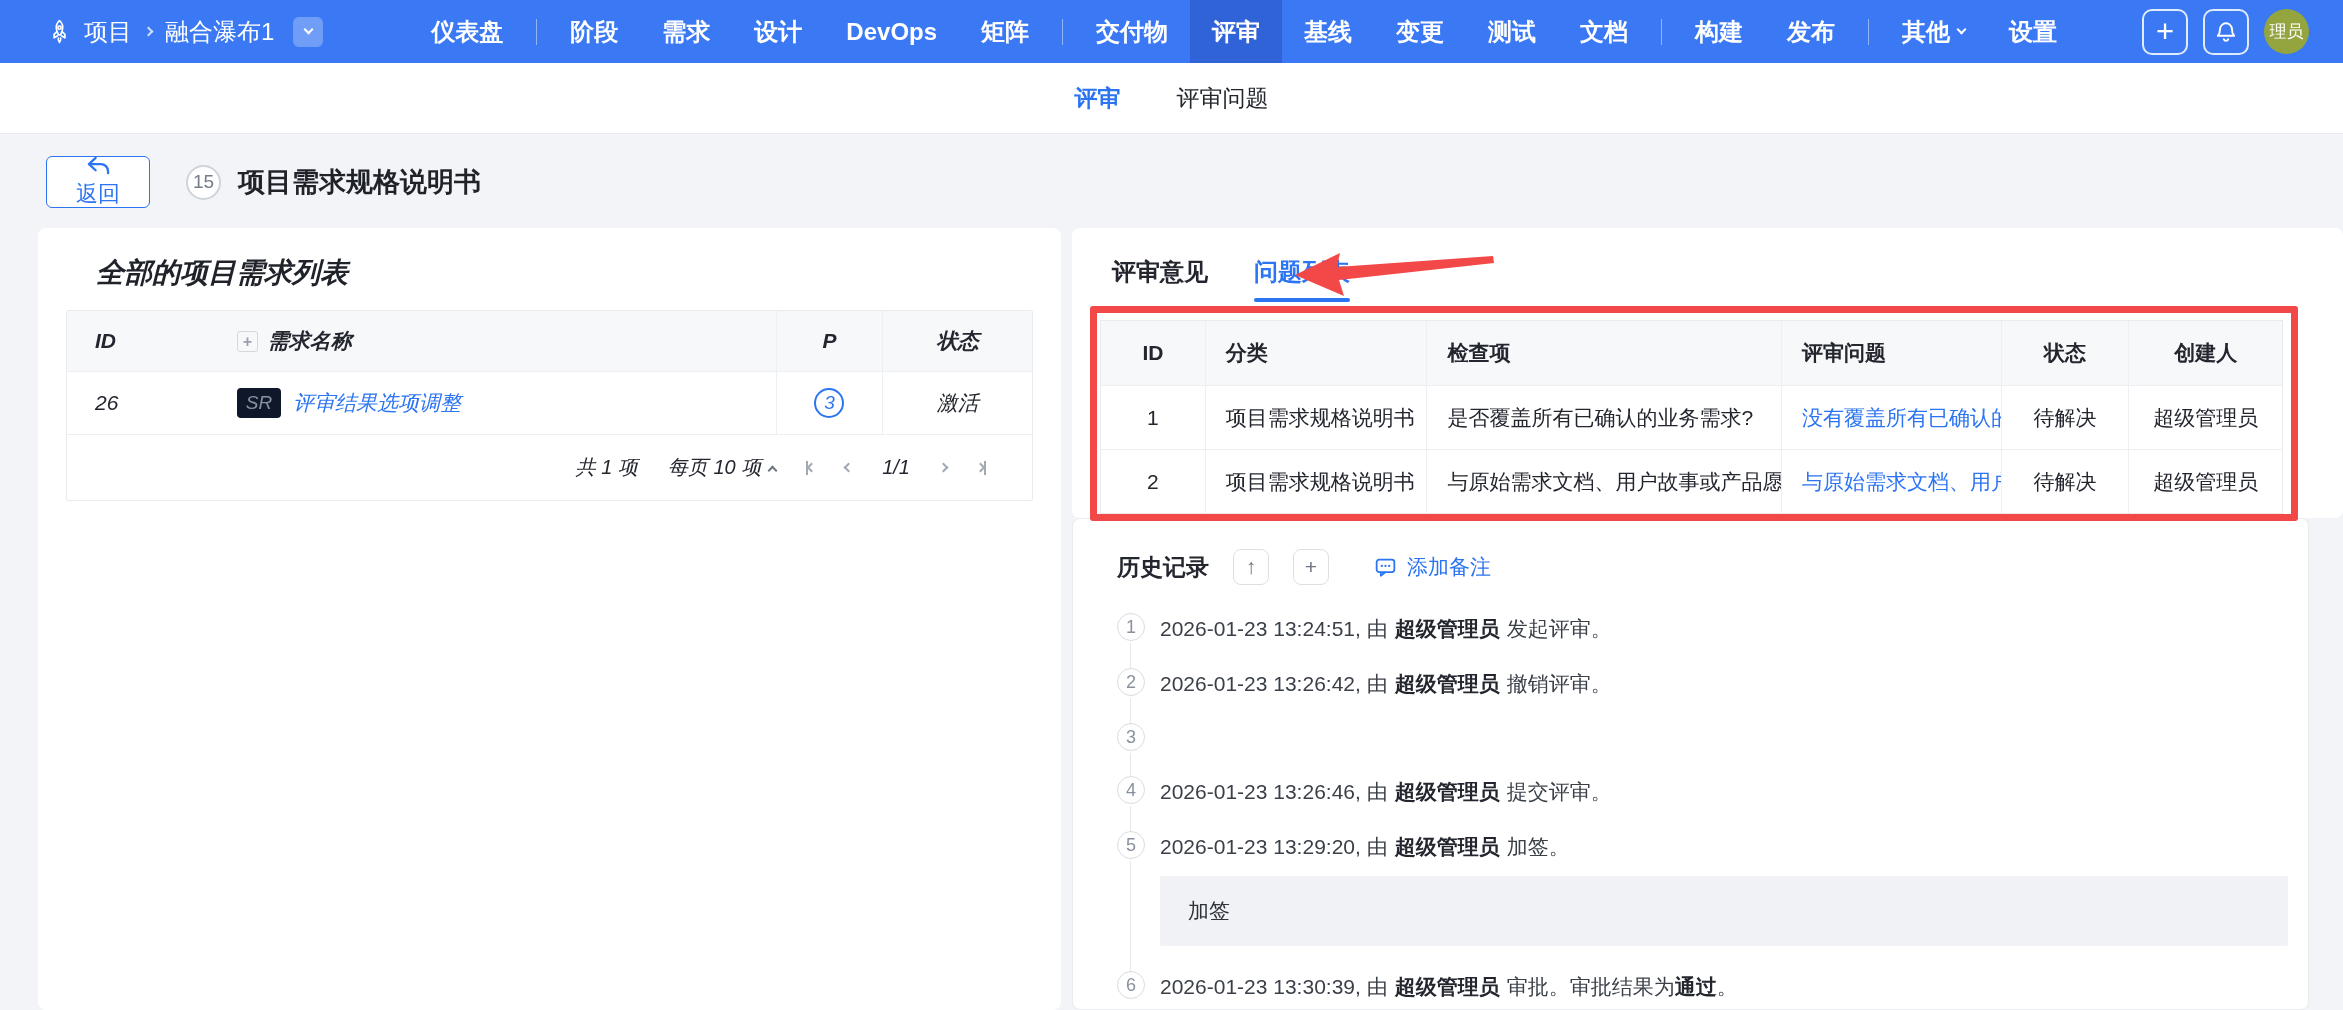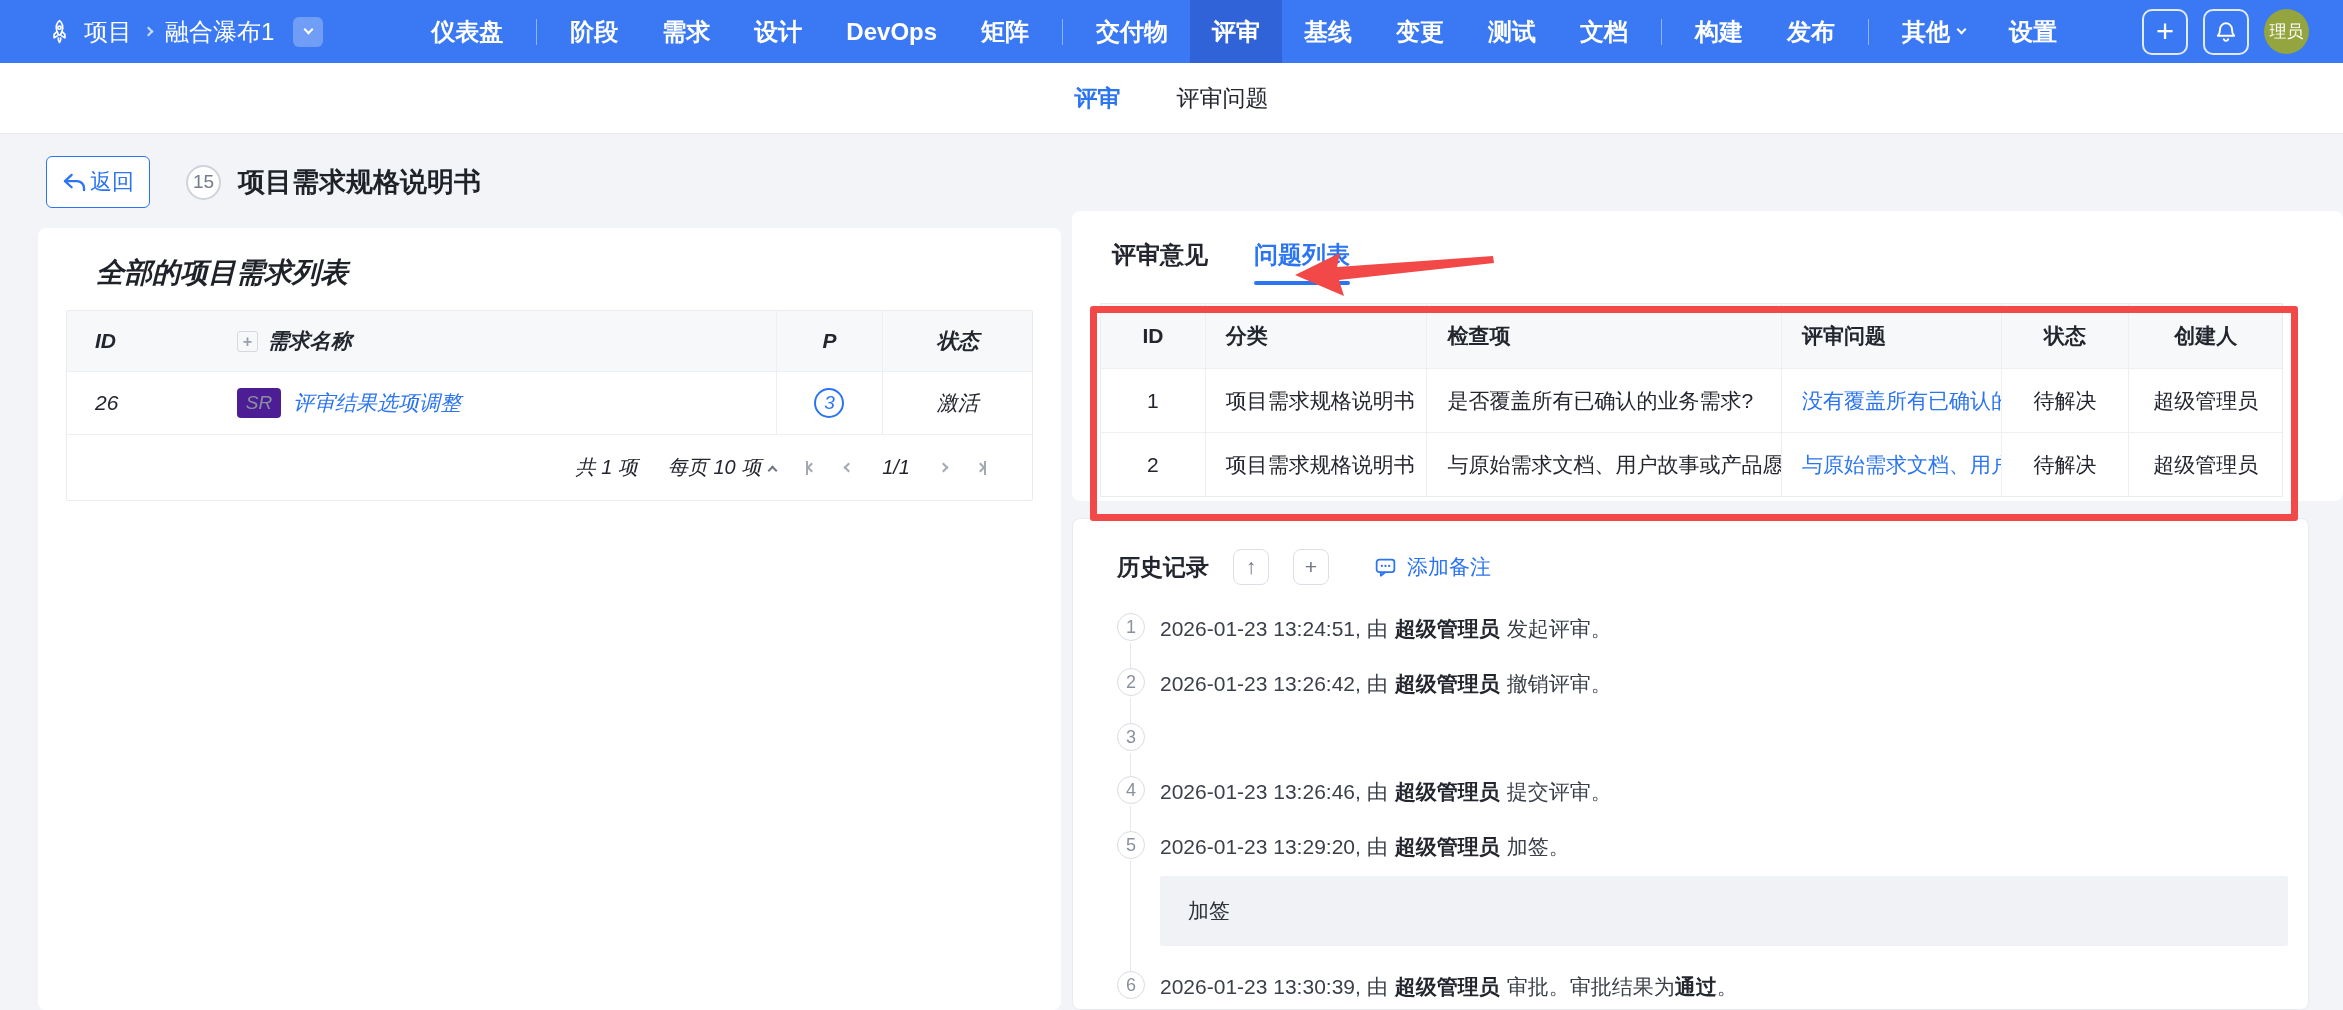--- a/index.html
+++ b/index.html
@@ -37,44 +37,44 @@
   .cv.sm { width:7px; height:7px; }
   
   .subnav { position:absolute; top:63px; left:0; width:2343px; height:71px; background:#fff;
     border-bottom:1px solid #e8eaec; display:flex; align-items:center; justify-content:center;
     gap:56px; z-index:10; }
   .subtab { font-size:23px; cursor:pointer; }
   .subtab.active { color:#2b74f2; font-weight:bold; }
   
   .page-header { position:absolute; top:156px; left:46px; display:flex; align-items:center; z-index:2; }
   .back-btn { width:104px; height:52px; background:#fff; border:1px solid #2b74f2; border-radius:6px;
-    color:#2b74f2; font-size:22px; display:flex; align-items:center; justify-content:center; gap:3px; }
+    color:#2b74f2; font-size:22px; display:flex; align-items:center; justify-content:center; gap:3px;flex-direction:column; }
   .id-badge { width:35px; height:35px; border:2px solid #cfd3da; border-radius:50%; color:#737c89;
     background:#fff; font-size:19px; display:flex; align-items:center; justify-content:center; margin-left:36px; }
   .page-title { font-size:27px; font-weight:bold; margin-left:17px; color:#1f2329; }
   
   .card { position:absolute; background:#fff; border-radius:8px; }
   .left-card  { left:38px;  top:228px; width:1023px; height:782px;font-style:italic; }
-  .right-card { left:1072px; top:211px; width:1271px; height:290px; }
+  .right-card { left:1072px; top:228px; width:1271px; height:290px; }
   .hist-card  { left:1072px; top:518px; width:1237px; height:492px; border:1px solid #e9ebef; }
   
   .lc-title { font-size:28px; font-weight:bold; margin:26px 0 18px 58px; color:#1f2329; }
   .req-table { margin-left:28px; width:967px; border:1px solid #e9ebef; border-radius:2px;
     font-size:21px; }
   .rt-head { display:flex; height:60px; background:#f7f8fa; font-weight:bold; align-items:center; }
   .rt-row  { display:flex; height:63px; border-top:1px solid #edeff2; align-items:center; }
   .c-id   { width:170px; padding-left:28px; display:flex; align-items:center; }
   .c-name { width:540px; display:flex; align-items:center; }
   .c-pri  { width:107px; display:flex; align-items:center; justify-content:center;
     border-left:1px solid #edeff2; align-self:stretch; }
   .c-st   { width:150px; display:flex; align-items:center; justify-content:center;
     border-left:1px solid #edeff2; align-self:stretch; }
   .expand-box { width:21px; height:21px; border:1px solid #d5d8de; border-radius:3px; color:#9aa0ab;
     font-size:16px; line-height:19px; text-align:center; margin-right:10px; }
-  .sr-pill { background:#4c1d95; color:#8a919e; font-size:19px; padding:4px 9px; border-radius:4px;
+  .sr-pill { background:#0f172a; color:#8a919e; font-size:19px; padding:4px 9px; border-radius:4px;
     margin-right:12px; }
   .link { color:#2b74f2; }
   .pri-circle { width:30px; height:30px; border:2px solid #2b74f2; border-radius:50%; color:#2b74f2;
     font-size:19px; display:flex; align-items:center; justify-content:center; }
   .rt-pager { display:flex; height:66px; border-top:1px solid #edeff2; align-items:center;
     justify-content:flex-end; gap:30px; padding-right:46px; font-size:20px; }
   .pg-group { display:flex; align-items:center; gap:8px; }
   .pg-ic { display:inline-flex; align-items:center; color:#a3a9b3; }
   .pg-ic .bar { width:2px; height:14px; background:currentColor; }
   

